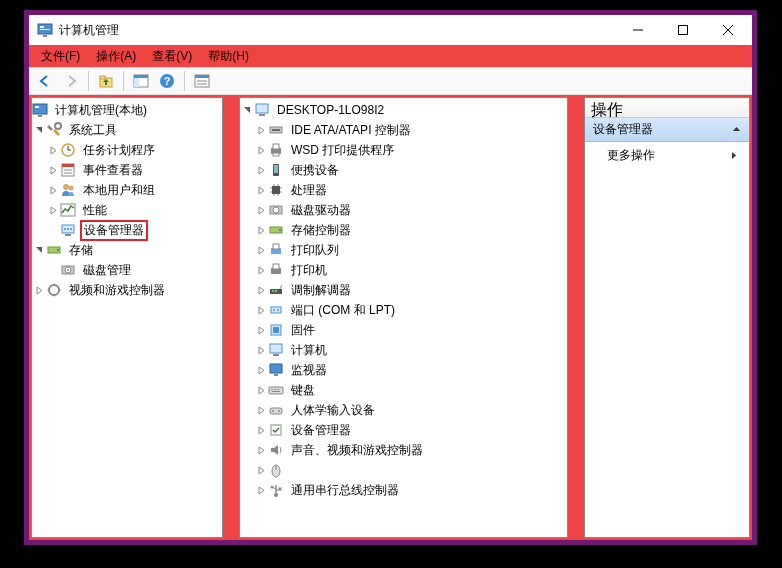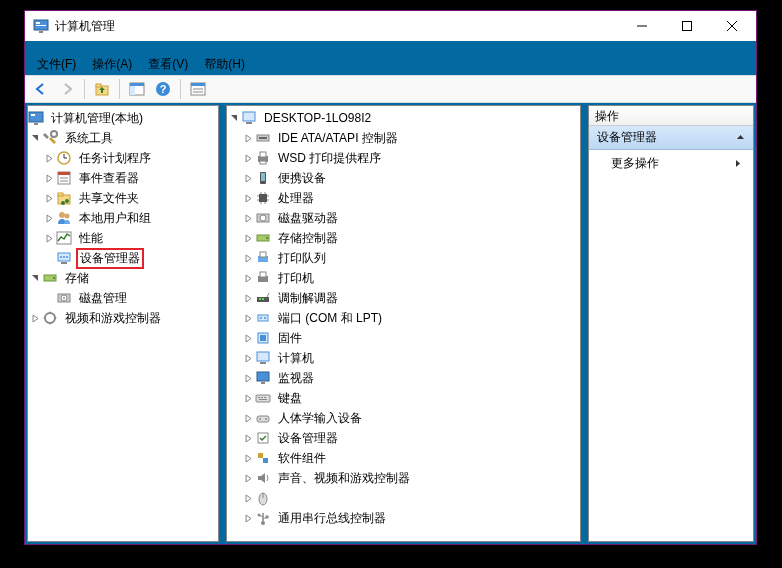--- a/index.html
+++ b/index.html
@@ -1,41 +1,41 @@
 <!DOCTYPE html>
 <html><head>
 <meta charset="utf-8">
 <style>
 * { box-sizing: border-box; margin: 0; padding: 0; }
 body { font-family: "Microsoft YaHei", "Segoe UI", sans-serif; font-size: 12px; background: #000; width: 782px; height: 568px; overflow: hidden; }
-.window { position: absolute; top: 10px; left: 24px; width: 733px; height: 535px; background: #0369a1; border: 1px solid #701a75; display: flex; flex-direction: column; }
+.window { position: absolute; top: 10px; left: 24px; width: 733px; height: 535px; background: #ef4444; border: 5px solid #701a75; display: flex; flex-direction: column; }
 .titlebar { height: 30px; display: flex; align-items: center; padding: 0 2px 0 8px; background: #fff; }
 .titlebar-icon { width: 16px; height: 16px; margin-right: 6px; }
 .titlebar-text { flex: 1; font-size: 12px; }
 .titlebar-btns { display: flex; }
 .titlebar-btn { width: 45px; height: 28px; display: flex; align-items: center; justify-content: center; font-family: "Segoe MDL2 Assets", sans-serif; cursor: pointer; }
-.menubar { height: 22px; display: flex; align-items: center; padding: 0 4px; margin-top: 12px; }
+.menubar { height: 22px; display: flex; align-items: center; padding: 0 4px; }
 .menu-item { padding: 2px 8px; cursor: pointer; }
 .toolbar { height: 28px; display: flex; align-items: center; border-top: 1px solid #ddd; border-bottom: 1px solid #ddd; padding: 0 4px; gap: 2px; background: #f9f9f9; }
 .tool-btn { width: 24px; height: 24px; display: flex; align-items: center; justify-content: center; cursor: pointer; border: 1px solid transparent; }
 .tool-sep { width: 1px; height: 20px; background: #ccc; margin: 0 3px; }
-.panes { flex: 1; display: flex; min-height: 0; padding: 2px; gap: 7px; }
+.panes { flex: 1; display: flex; min-height: 0; padding: 2px; gap: 16px; }
 .pane { border: 1px solid #888; background: #fff; overflow: hidden; display: flex; flex-direction: column; }
 .left-pane { width: 192px; }
 .mid-pane { flex: 1; }
 .right-pane { width: 166px; }
 .tree { padding: 2px 0; overflow: auto; flex: 1; }
 .tree-row { display: flex; align-items: center; height: 20px; white-space: nowrap; font-size: 12px; cursor: pointer; }
 .expander { width: 14px; height: 14px; display: flex; align-items: center; justify-content: center; flex-shrink: 0; cursor: pointer; }
 .expander svg { display: block; }
 .spacer { width: 14px; flex-shrink: 0; }
 .node-icon { width: 16px; height: 16px; margin-right: 4px; flex-shrink: 0; }
 .tree-label { padding: 1px 3px; }
 .highlight-box { border: 2px solid #e1242c; padding: 0 2px; }
-.actions-header { height: 20px; background: linear-gradient(#fff,#f0f0f0); border-bottom: 1px solid #ccc; padding: 2px 6px; font-size: 12px; }
+.actions-header { height: 20px; background: linear-gradient(#fff,#f0f0f0); border-bottom: 1px solid #ccc; padding: 2px 6px; font-size: 16px; }
 .actions-section { background: linear-gradient(#d6e8fb,#bcd8f4); padding: 3px 8px; border-bottom: 1px solid #a0b8d8; display: flex; justify-content: space-between; align-items: center; cursor: pointer; }
 .actions-item { padding: 5px 10px 5px 22px; display: flex; justify-content: space-between; align-items: center; cursor: pointer; }
 .arrow-r { width: 8px; }
 </style>
 </head>
 <body>
 
 <div class="window">
 
   <div class="titlebar">
@@ -172,35 +172,20 @@
             <span class="tree-label">事件查看器</span>
           </div>
           <div class="tree-row">
             <span class="spacer"></span>
             <span class="expander">
               <svg width="9" height="9">
                 <path d="M2 1 L7 4.5 L2 8 Z" fill="none" stroke="#888"></path>
               </svg>
             </span>
             <svg class="node-icon" viewBox="0 0 16 16">
-              <rect x="2" y="5" width="12" height="9" fill="#f5d986" stroke="#c9a23a"></rect>
-              <rect x="2" y="3" width="5" height="3" fill="#f5d986" stroke="#c9a23a"></rect>
-              <circle cx="11" cy="11" r="2" fill="#3a7b2f"></circle>
-              <circle cx="7" cy="13" r="2" fill="#3a7b2f"></circle>
-            </svg>
-            <span class="tree-label">共享文件夹</span>
-          </div>
-          <div class="tree-row">
-            <span class="spacer"></span>
-            <span class="expander">
-              <svg width="9" height="9">
-                <path d="M2 1 L7 4.5 L2 8 Z" fill="none" stroke="#888"></path>
-              </svg>
-            </span>
-            <svg class="node-icon" viewBox="0 0 16 16">
               <circle cx="6" cy="5" r="3" fill="#d9a86c"></circle>
               <path d="M2 14 Q2 9 6 9 Q10 9 10 14" fill="#4a90d9"></path>
               <circle cx="11" cy="6" r="2.5" fill="#d9a86c"></circle>
               <path d="M8 14 Q8 10 11 10 Q14 10 14 14" fill="#6aa9e9"></path>
             </svg>
             <span class="tree-label">本地用户和组</span>
           </div>
           <div class="tree-row">
             <span class="spacer"></span>
             <span class="expander">
@@ -501,33 +486,20 @@
             <span class="tree-label">设备管理器</span>
           </div>
           <div class="tree-row">
             <span class="spacer"></span>
             <span class="expander">
               <svg width="9" height="9">
                 <path d="M2 1 L7 4.5 L2 8 Z" fill="none" stroke="#888"></path>
               </svg>
             </span>
             <svg class="node-icon" viewBox="0 0 16 16">
-              <rect x="3" y="3" width="5" height="5" fill="#c9a23a"></rect>
-              <rect x="8" y="8" width="5" height="5" fill="#4a90d9"></rect>
-            </svg>
-            <span class="tree-label">软件组件</span>
-          </div>
-          <div class="tree-row">
-            <span class="spacer"></span>
-            <span class="expander">
-              <svg width="9" height="9">
-                <path d="M2 1 L7 4.5 L2 8 Z" fill="none" stroke="#888"></path>
-              </svg>
-            </span>
-            <svg class="node-icon" viewBox="0 0 16 16">
               <path d="M3 6 L6 6 L10 3 L10 13 L6 10 L3 10 Z" fill="#888"></path>
               <path d="M12 5 Q14 8 12 11" fill="none" stroke="#888"></path>
             </svg>
             <span class="tree-label">声音、视频和游戏控制器</span>
           </div>
           <div class="tree-row">
             <span class="spacer"></span>
             <span class="expander">
               <svg width="9" height="9">
                 <path d="M2 1 L7 4.5 L2 8 Z" fill="none" stroke="#888"></path>

